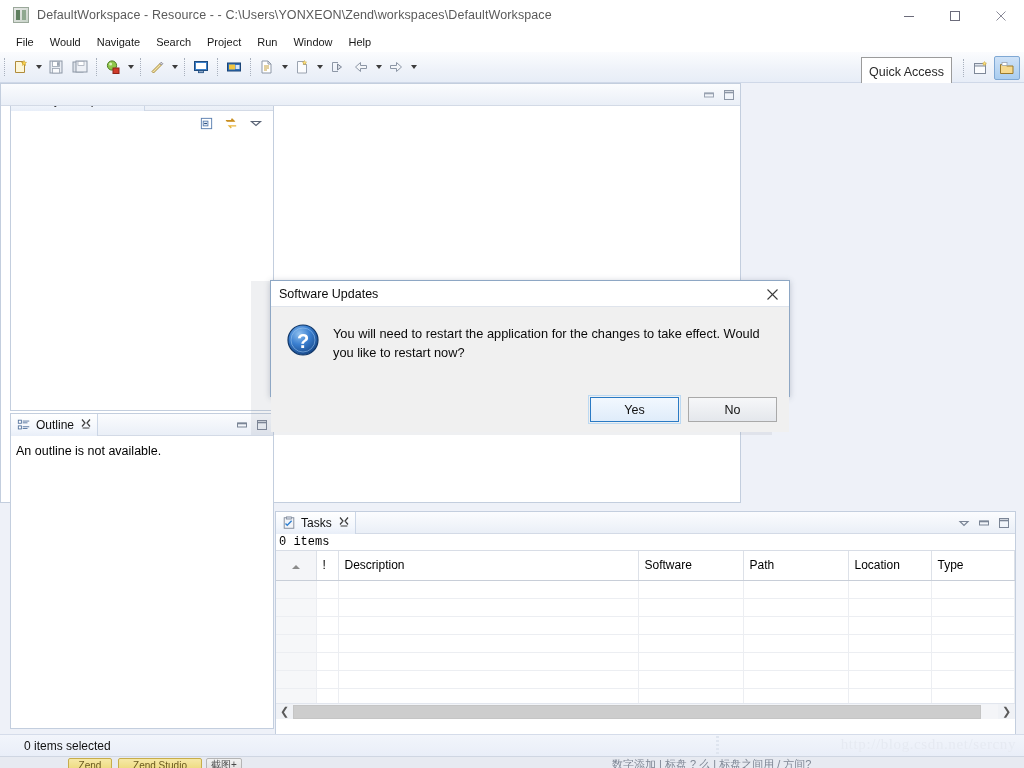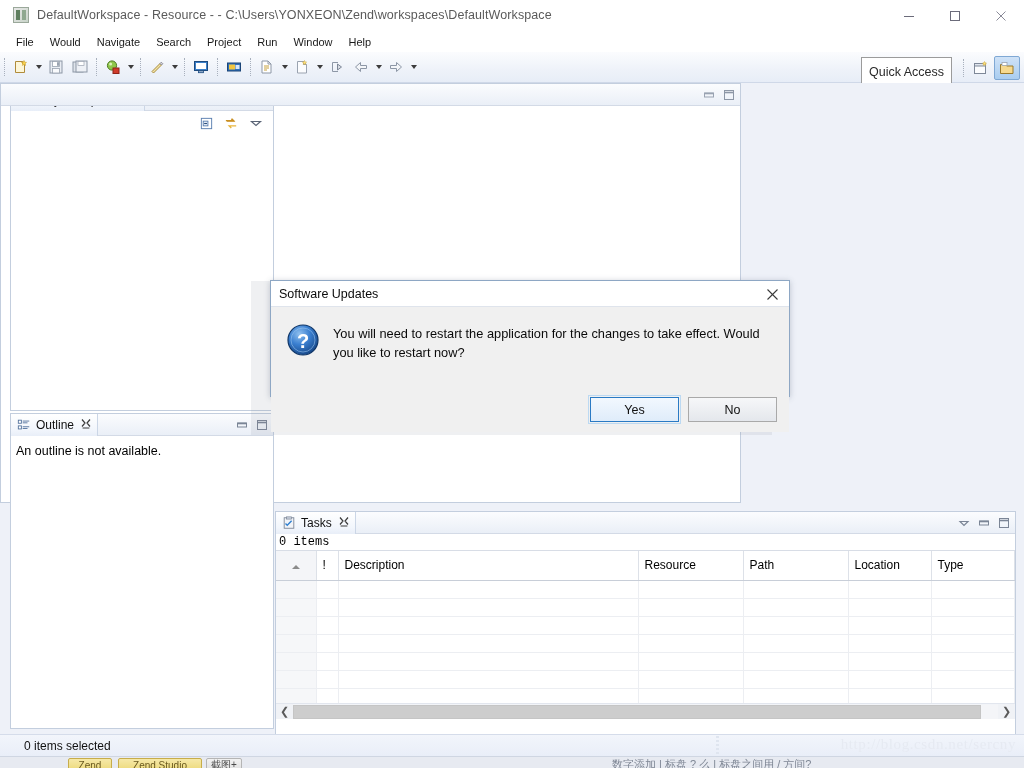--- a/index.html
+++ b/index.html
@@ -717,21 +717,21 @@
 
       <div id="tasks-grid-wrap">
         <table class="task-table">
           <thead>
             <tr>
               <th class="col-sort">
                 <span class="sort-caret"></span>
               </th>
               <th class="col-bang">!</th>
               <th style="width:300px">Description</th>
-              <th style="width:105px">Resource</th>
+              <th style="width:105px">Software</th>
               <th style="width:105px">Path</th>
               <th style="width:83px">Location</th>
               <th>Type</th>
             </tr>
           </thead>
           <tbody>
             <tr>
                 <td class="col-sort"></td>
                 <td></td>
                 <td></td>

